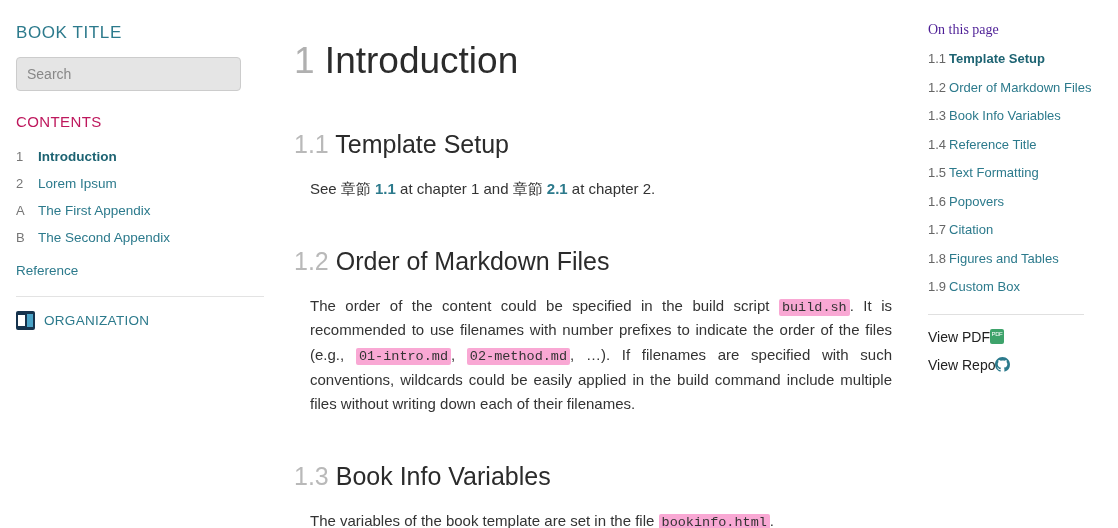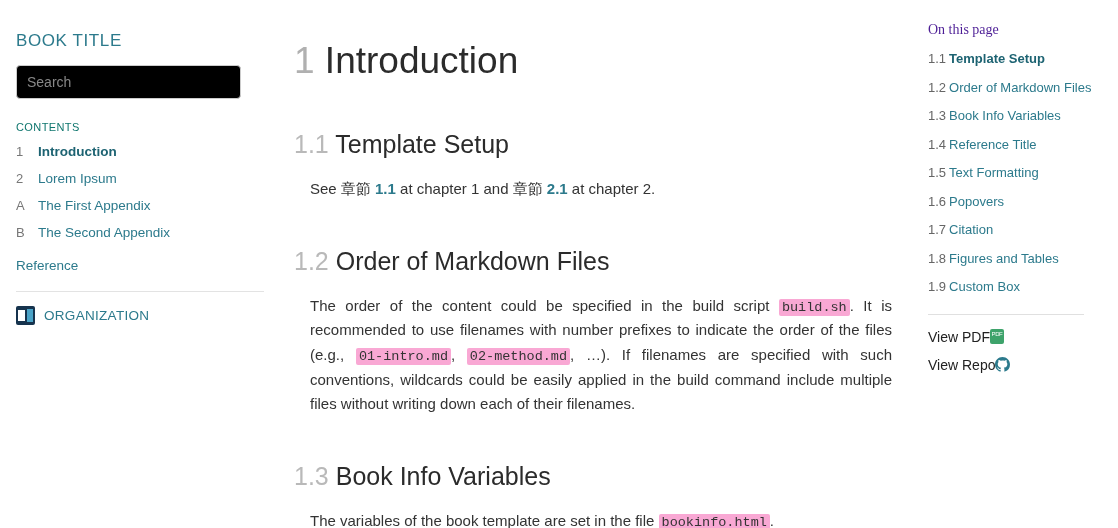--- a/index.html
+++ b/index.html
@@ -21,49 +21,49 @@
     height: 528px;
     display: flex;
     box-sizing: border-box;
   }
 
   
   .sidebar {
     width: 280px;
     flex: 0 0 280px;
     box-sizing: border-box;
-    padding: 28px 16px 0 16px;
+    padding: 20px 16px 0 16px;
     background: #ffffff;
   }
   .book-title {
     font-size: 17px;
     letter-spacing: 0.6px;
     color: #2c7a8c;
     margin: 3px 0 14px 0;
     font-weight: 400;
   }
   .search-box {
     width: 225px;
     height: 34px;
     box-sizing: border-box;
     border: 1px solid #cccccc;
     border-radius: 4px;
     padding: 0 10px;
     font-size: 14px;
     color: #777777;
     font-family: "Liberation Sans", sans-serif;
     outline: none;
-    background: #000000;
+    background: #e5e5e5;
   }
   .search-box::placeholder { color: #888888; }
 
   .contents-label {
-    margin: 22px 0 10px 0;
-    font-size: 11px;
-    color: #0f766e;
+    margin: 22px 0 18px 0;
+    font-size: 15px;
+    color: #be185d;
     letter-spacing: 0.4px;
   }
   .toc-list {
     list-style: none;
     margin: 0;
     padding: 0;
   }
   .toc-item {
     display: flex;
     align-items: baseline;

